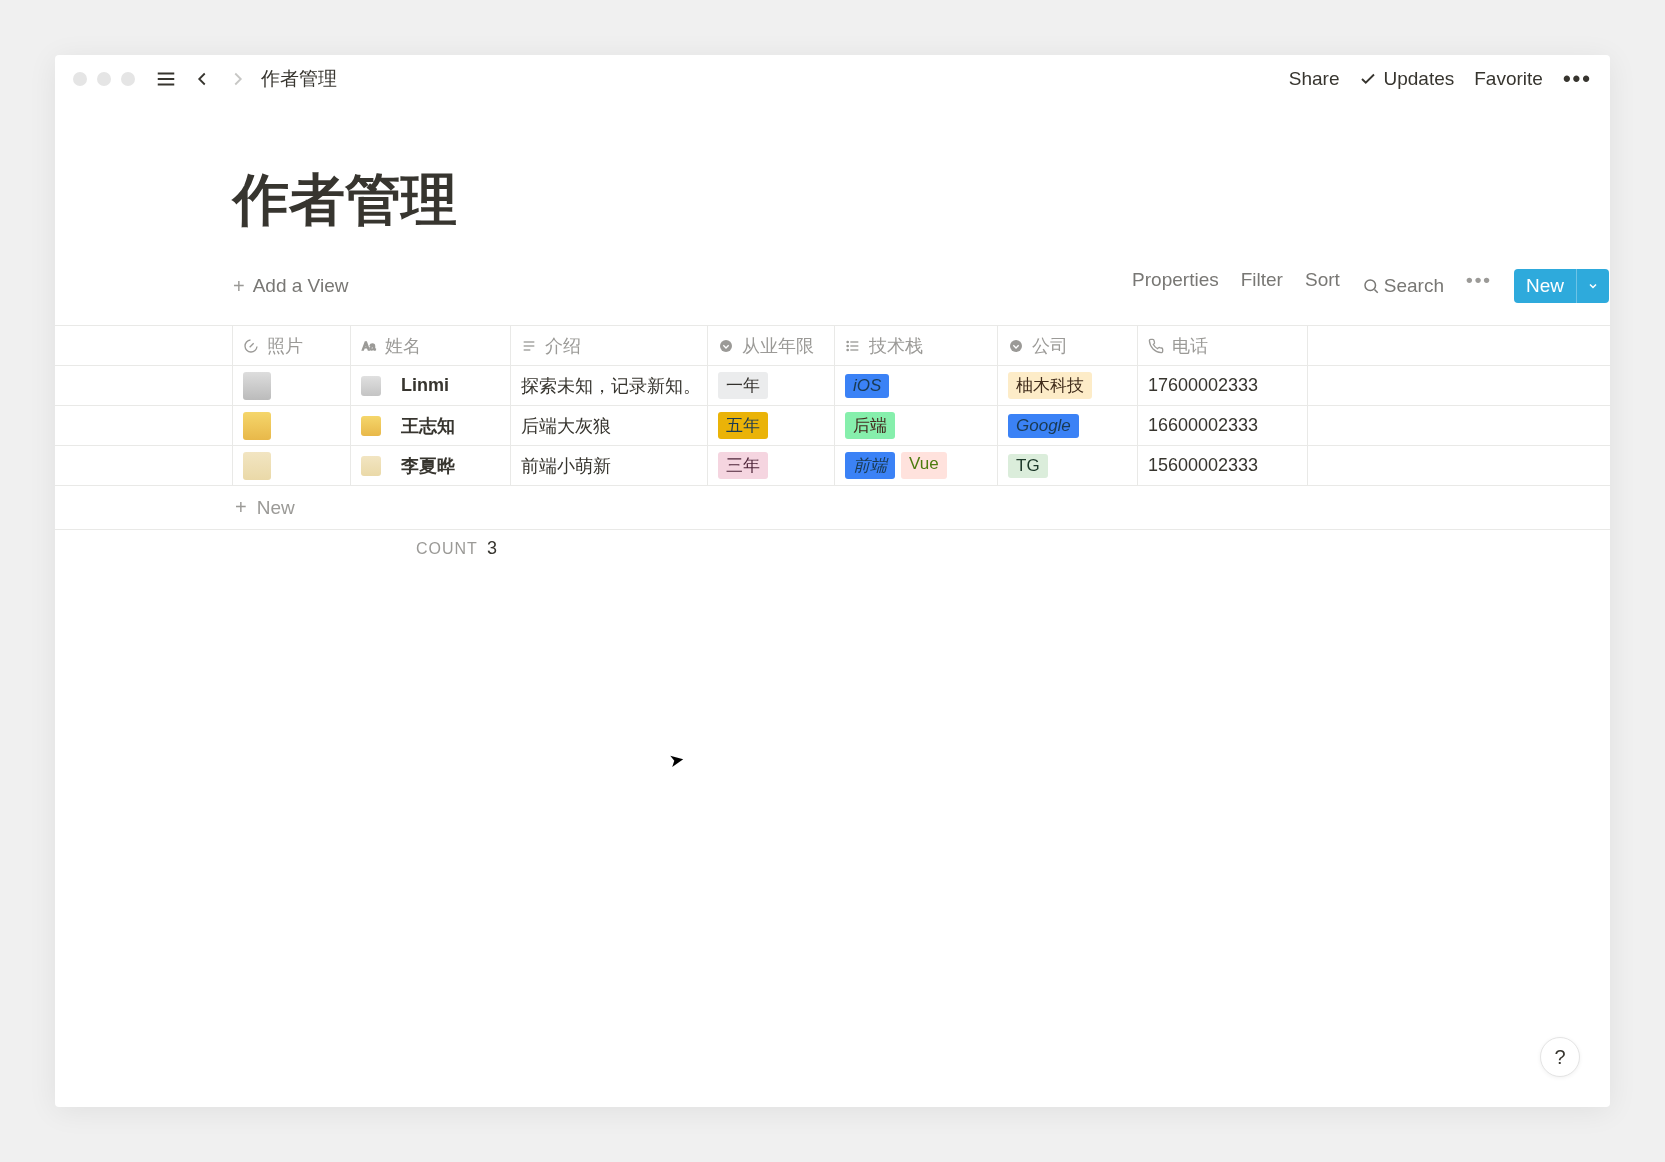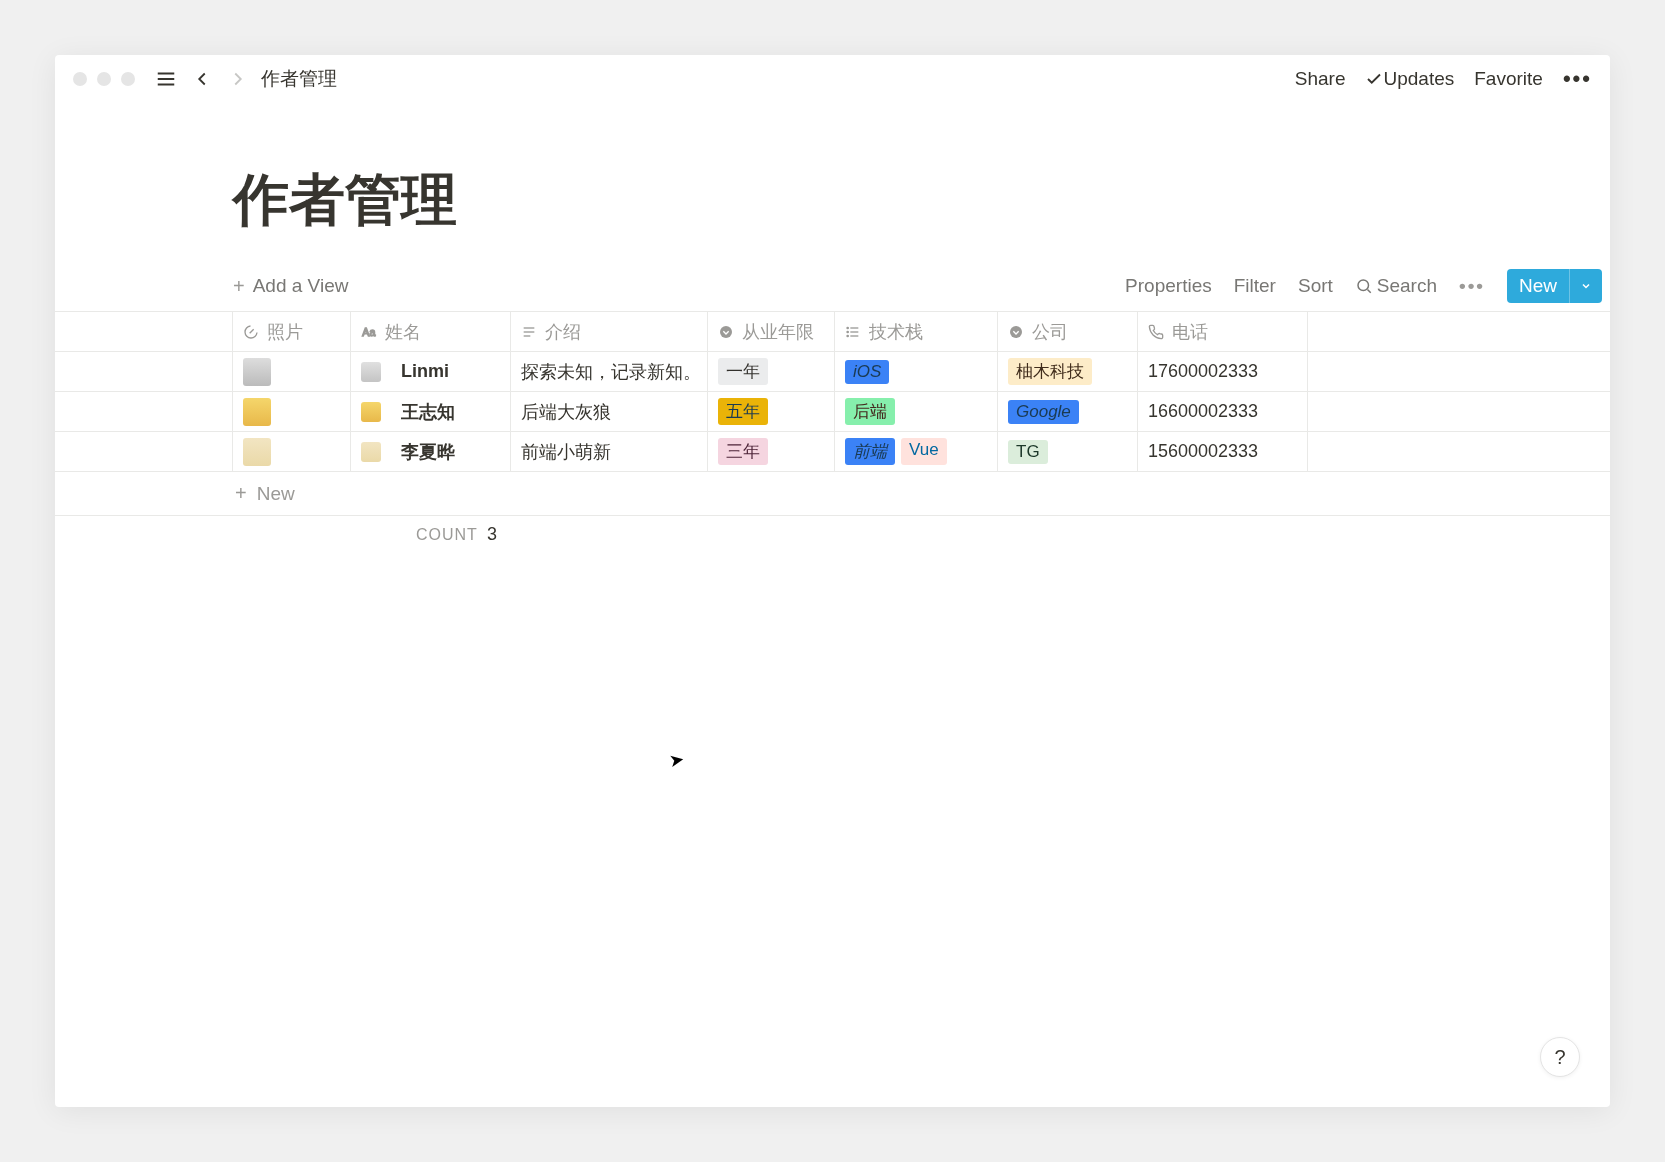--- a/index.html
+++ b/index.html
@@ -26,55 +26,55 @@
   height: 48px;
 }
 .traffic-lights { display: flex; gap: 10px; margin-right: 20px; }
 .traffic-lights span {
   width: 14px; height: 14px; border-radius: 50%; background: #e5e5e5;
 }
 .top-icons { display: flex; align-items: center; gap: 14px; color: #6b6b6b; }
 .hamburger, .nav-back, .nav-forward { cursor: pointer; display:flex; }
 .breadcrumb { margin-left: 12px; font-size: 19px; color: #37352f; }
 .top-right { margin-left: auto; display: flex; align-items: center; gap: 20px; color: #37352f; font-size: 19px; }
-.top-right .updates { display: flex; align-items: center; }
+.top-right .updates { display: flex; align-items: center; gap: 6px; }
 .top-right .more-dots { font-weight: bold; letter-spacing: 2px; font-size: 22px; color: #37352f; }
 
 .content { padding: 60px 0 0 0; }
 .page-title {
   font-size: 56px;
   font-weight: 700;
   color: #37352f;
   padding: 0 0 30px 178px;
 }
 .db-toolbar {
   display: flex;
   align-items: center;
   padding: 0 0 8px 178px;
   font-size: 19px;
   color: #787774;
 }
 .add-view { display: flex; align-items: center; gap: 8px; cursor: pointer; }
 .plus-icon { font-size: 20px; color: #9b9a97; }
-.tool-right { margin-left: auto; display: flex; align-items: center; gap: 22px; padding-right: 8px; }
+.tool-right { margin-left: auto; display: flex; gap: 22px; padding-right: 1px; }
 .search-group { display:flex; align-items:center; gap:4px; }
 .more-h { letter-spacing: 2px; color:#9b9a97; font-weight:bold; }
 .new-btn {
   background: #2eaadc;
   color: #fff;
   border-radius: 4px;
   display: flex;
   align-items: stretch;
   overflow: hidden;
   font-weight: 500;
 }
 .new-btn .new-label { padding: 6px 12px; }
 .new-btn .new-caret { padding: 6px 10px; border-left: 1px solid rgba(255,255,255,0.3); display:flex; align-items:center; }
 
-.table { border-top: 1px solid #e9e9e7; }
+.table { border-top: 1px solid #e9e9e7; margin-top: 14px; }
 .thead, .trow {
   display: grid;
   grid-template-columns: 178px 118px 160px 197px 127px 163px 140px 170px;
   align-items: center;
 }
 .thead { height: 40px; border-bottom: 1px solid #e9e9e7; color: #9b9a97; font-size: 18px; }
 .th { display: flex; align-items: center; gap: 8px; padding: 0 10px; border-right: 1px solid #e9e9e7; height: 100%; }
 .th:first-child { justify-content: flex-end; border-right: 1px solid #e9e9e7; padding-left: 0; }
 .th-spacer { border-right: none; }
 .th svg { flex-shrink: 0; }
@@ -92,21 +92,21 @@
 .name-cell.a2 .mini-ava { background: linear-gradient(#f5d66b,#e8b84a); }
 .name-cell.a3 .mini-ava { background: linear-gradient(#f2e5c2,#ead9a8); }
 .name-cell { font-weight:600; }
 
 .tag { padding: 2px 8px; border-radius: 3px; font-size: 17px; display:inline-block; }
 .tag.gray   { background: #ebeced; color:#32302c; }
 .tag.blue   { background: #3b82f6; color:#1a3a52;font-style:italic; }
 .tag.bluelt { background: #eab308; color:#1a3a52; }
 .tag.pink   { background: #f5d5e0; color:#4c2337; }
 .tag.yellow { background: #fdecc8; color:#402c1b; }
-.tag.red    { background: #ffe2dd; color:#0369a1; }
+.tag.red    { background: #ffe2dd; color:#4d7c0f; }
 .tag.green  { background: #dbeddb; color:#1c3829; }
 .tag.brown  { background: #86efac; color:#442a1e; }
 .tags { display:flex; gap:6px; flex-wrap:wrap; }
 
 .new-row { display:flex; align-items:center; gap:10px; padding: 10px 0 10px 180px; color:#9b9a97; font-size:19px; border-bottom: 1px solid #e9e9e7; cursor:pointer; }
 .footer-row { display:grid; grid-template-columns: 178px 275px auto; padding: 8px 0; font-size: 16px; color:#9b9a97; }
 .footer-row .count-cell { text-align: right; padding-right: 10px; letter-spacing: 1px; }
 .footer-row .count-cell .num { color:#37352f; font-size:18px; margin-left:4px; }
 
 .help-btn {

